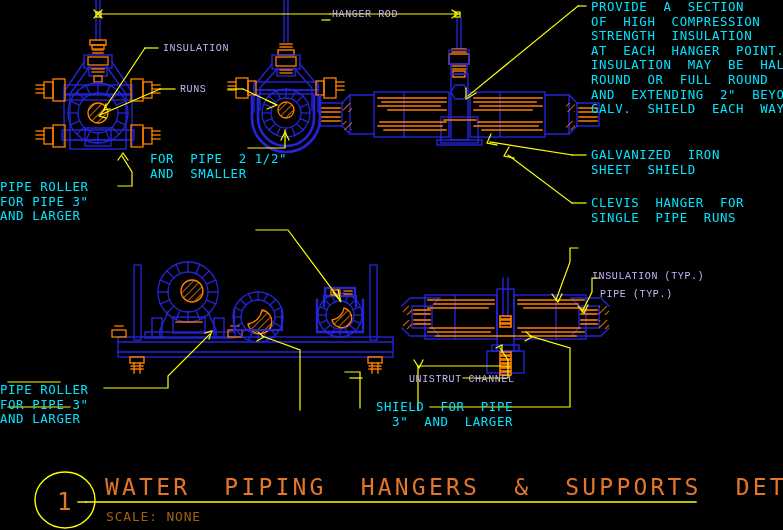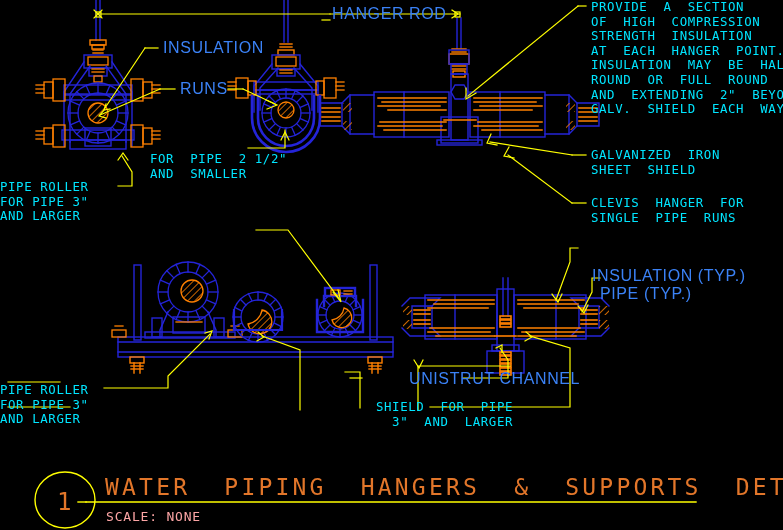--- a/index.html
+++ b/index.html
@@ -1,22 +1,22 @@
 <!DOCTYPE html>
 <html><head>
 <meta charset="utf-8">
 <style>
   html,body{margin:0;padding:0;background:#000;}
   body{width:783px;height:530px;overflow:hidden;font-family:"DejaVu Sans Mono","Liberation Mono",monospace;}
   #stage{position:relative;width:783px;height:530px;background:#000;}
   #stage svg{position:absolute;left:0;top:0;}
   .note{position:absolute;color:#00e5ff;font-size:12.4px;line-height:14.6px;letter-spacing:.6px;white-space:pre;font-family:"DejaVu Sans Mono","Liberation Mono",monospace;}
-  .lbl{position:absolute;color:#3b82f6;font-size:16px;letter-spacing:.6px;white-space:pre;font-family:Liberation Sans, sans-serif;}
+  .lbl{position:absolute;color:#c4b5fd;font-size:10px;letter-spacing:.6px;white-space:pre;font-family:Liberation Mono, monospace;}
   #ttl{position:absolute;left:105px;top:474px;color:#e2762a;font-size:23px;letter-spacing:3.2px;white-space:pre;font-family:"DejaVu Sans Mono","Liberation Mono",monospace;}
-  #scl{position:absolute;left:106px;top:509px;color:#fca5a5;font-size:13px;letter-spacing:.8px;white-space:pre;font-family:"DejaVu Sans Mono","Liberation Mono",monospace;}
+  #scl{position:absolute;left:106px;top:509px;color:#a16207;font-size:13px;letter-spacing:.8px;white-space:pre;font-family:"DejaVu Sans Mono","Liberation Mono",monospace;}
   #bubnum{position:absolute;left:57px;top:488px;color:#e2762a;font-size:24px;font-family:"DejaVu Sans Mono","Liberation Mono",monospace;}
 </style>
 </head>
 <body>
 
 <div id="stage">
 
 <svg width="783" height="530" viewBox="0 0 783 530">
   <defs>
     <g id="hatch-def"></g>

